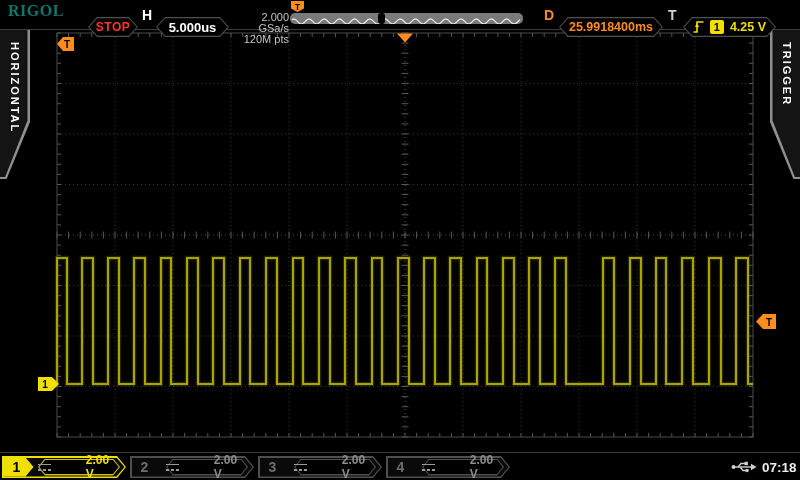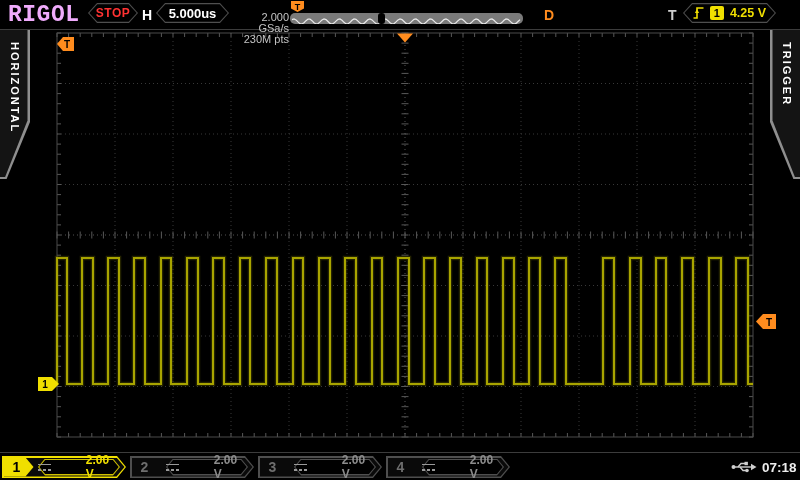--- a/index.html
+++ b/index.html
@@ -3,25 +3,25 @@
 <meta charset="utf-8">
 <style>
   html,body{margin:0;padding:0;background:#000;}
   body{position:relative;width:800px;height:480px;overflow:hidden;
        font-family:"Liberation Sans",sans-serif;
        --yellow:#f0df00;--orange:#ff8c1e;--red:#ff3232;--trace:#a8a400;--gray:#8c8c8c;}
 
   
   .topbar{position:absolute;left:0;top:0;width:800px;height:29px;background:#000;
           border-bottom:1.5px solid #3c3c3c;z-index:5;}
-  .logo{position:absolute;left:8px;top:2px;font-family:Liberation Mono, monospace;font-size:23px;
-        font-weight:bold;color:#f0abfc;letter-spacing:.5px;}
+  .logo{position:absolute;left:8px;top:2px;font-family:Liberation Serif, serif;font-size:16px;
+        font-weight:bold;color:#0f766e;letter-spacing:.5px;}
   .blabel{position:absolute;top:0;height:29px;display:flex;align-items:center;
           font-weight:bold;font-size:14px;color:#fff;}
-  .hex{position:absolute;top:3px;height:20px;}
+  .hex{position:absolute;top:17px;height:20px;}
   .hb{position:absolute;inset:0;background:#4f4f4f;
       clip-path:polygon(9px 0,calc(100% - 9px) 0,100% 50%,calc(100% - 9px) 100%,9px 100%,0 50%);}
   .hf{position:absolute;inset:1.3px;background:#000;
       clip-path:polygon(8px 0,calc(100% - 8px) 0,100% 50%,calc(100% - 8px) 100%,8px 100%,0 50%);}
   .hex .ht{position:absolute;inset:0;display:flex;align-items:center;justify-content:center;
            font-size:13px;font-weight:bold;color:#fff;}
   .stop .ht{color:var(--red);font-size:12px;letter-spacing:.5px;}
   .dval .ht{color:var(--orange);font-size:12.5px;}
   .tval .ht{gap:6px;}
   .tsrc{background:var(--yellow);color:#000;width:14px;height:14px;border-radius:2px;
@@ -107,34 +107,39 @@
   <div class="blabel" style="left:142px;">H</div>
 
   <div class="hex tb" style="left:156px;width:73px;text-align:center;">
     <div class="hb"></div>
     <div class="hf"></div>
     <span class="ht">5.000us</span>
   </div>
 
   <div class="srate">
     <div>2.000 GSa/s</div>
-    <div>230M pts</div>
+    <div>120M pts</div>
   </div>
 
   <div class="memflag">
     <span>T</span>
   </div>
   <div class="membar">
     <svg id="sq" width="233" height="11">
         <polyline points="2,3.6 4,2.9 6,3.9 8,5.9 10,7.7 12,8.0 14,6.7 16,4.7 18,3.1 20,3.1 22,4.7 24,6.7 26,8.0 28,7.7 30,5.9 32,3.9 34,2.9 36,3.6 38,5.5 40,7.4 42,8.1 44,7.1 46,5.1 48,3.3 50,3.0 52,4.3 54,6.3 56,7.9 58,7.9 60,6.3 62,4.3 64,3.0 66,3.3 68,5.1 70,7.1 72,8.1 74,7.4 76,5.5 78,3.6 80,2.9 82,3.9 84,5.9 86,7.7 88,8.0 90,6.7 92,4.7 94,3.1 96,3.1 98,4.7 100,6.7 102,8.0 104,7.7 106,5.9 108,3.9 110,2.9 112,3.6 114,5.5 116,7.4 118,8.1 120,7.1 122,5.1 124,3.3 126,3.0 128,4.3 130,6.3 132,7.9 134,7.9 136,6.3 138,4.3 140,3.0 142,3.3 144,5.1 146,7.1 148,8.1 150,7.4 152,5.5 154,3.6 156,2.9 158,3.9 160,5.9 162,7.7 164,8.0 166,6.7 168,4.7 170,3.1 172,3.1 174,4.7 176,6.7 178,8.0 180,7.7 182,5.9 184,3.9 186,2.9 188,3.6 190,5.5 192,7.4 194,8.1 196,7.1 198,5.1 200,3.3 202,3.0 204,4.3 206,6.3 208,7.9 210,7.9 212,6.3 214,4.3 216,3.0 218,3.3 220,5.1 222,7.1 224,8.1 226,7.4 228,5.5 230,3.6" fill="none" stroke="#ececec" stroke-width="1.2"></polyline>
       </svg>
     <div class="notch" id="notch" style="left: 87.87px;"></div>
   </div>
 
   <div class="blabel" style="left:544px;color:var(--orange);">D</div>
+  <div class="hex dval" style="left:559px;width:104px;">
+    <div class="hb"></div>
+    <div class="hf"></div>
+    <span class="ht">25.9918400ms</span>
+  </div>
 
   <div class="blabel" style="left:668px;color:#cfcfcf;">T</div>
   <div class="hex tval" style="left:683px;width:93px;">
     <div class="hb"></div>
     <div class="hf"></div>
     <span class="ht">
       <svg class="slope" width="11" height="14" viewBox="0 0 11 14">
         <path d="M0.5 12 H4 V2 H10.5" fill="none" stroke-width="1.6"></path>
         <polygon points="1.9,7 6.1,7 4,3"></polygon>
       </svg>

